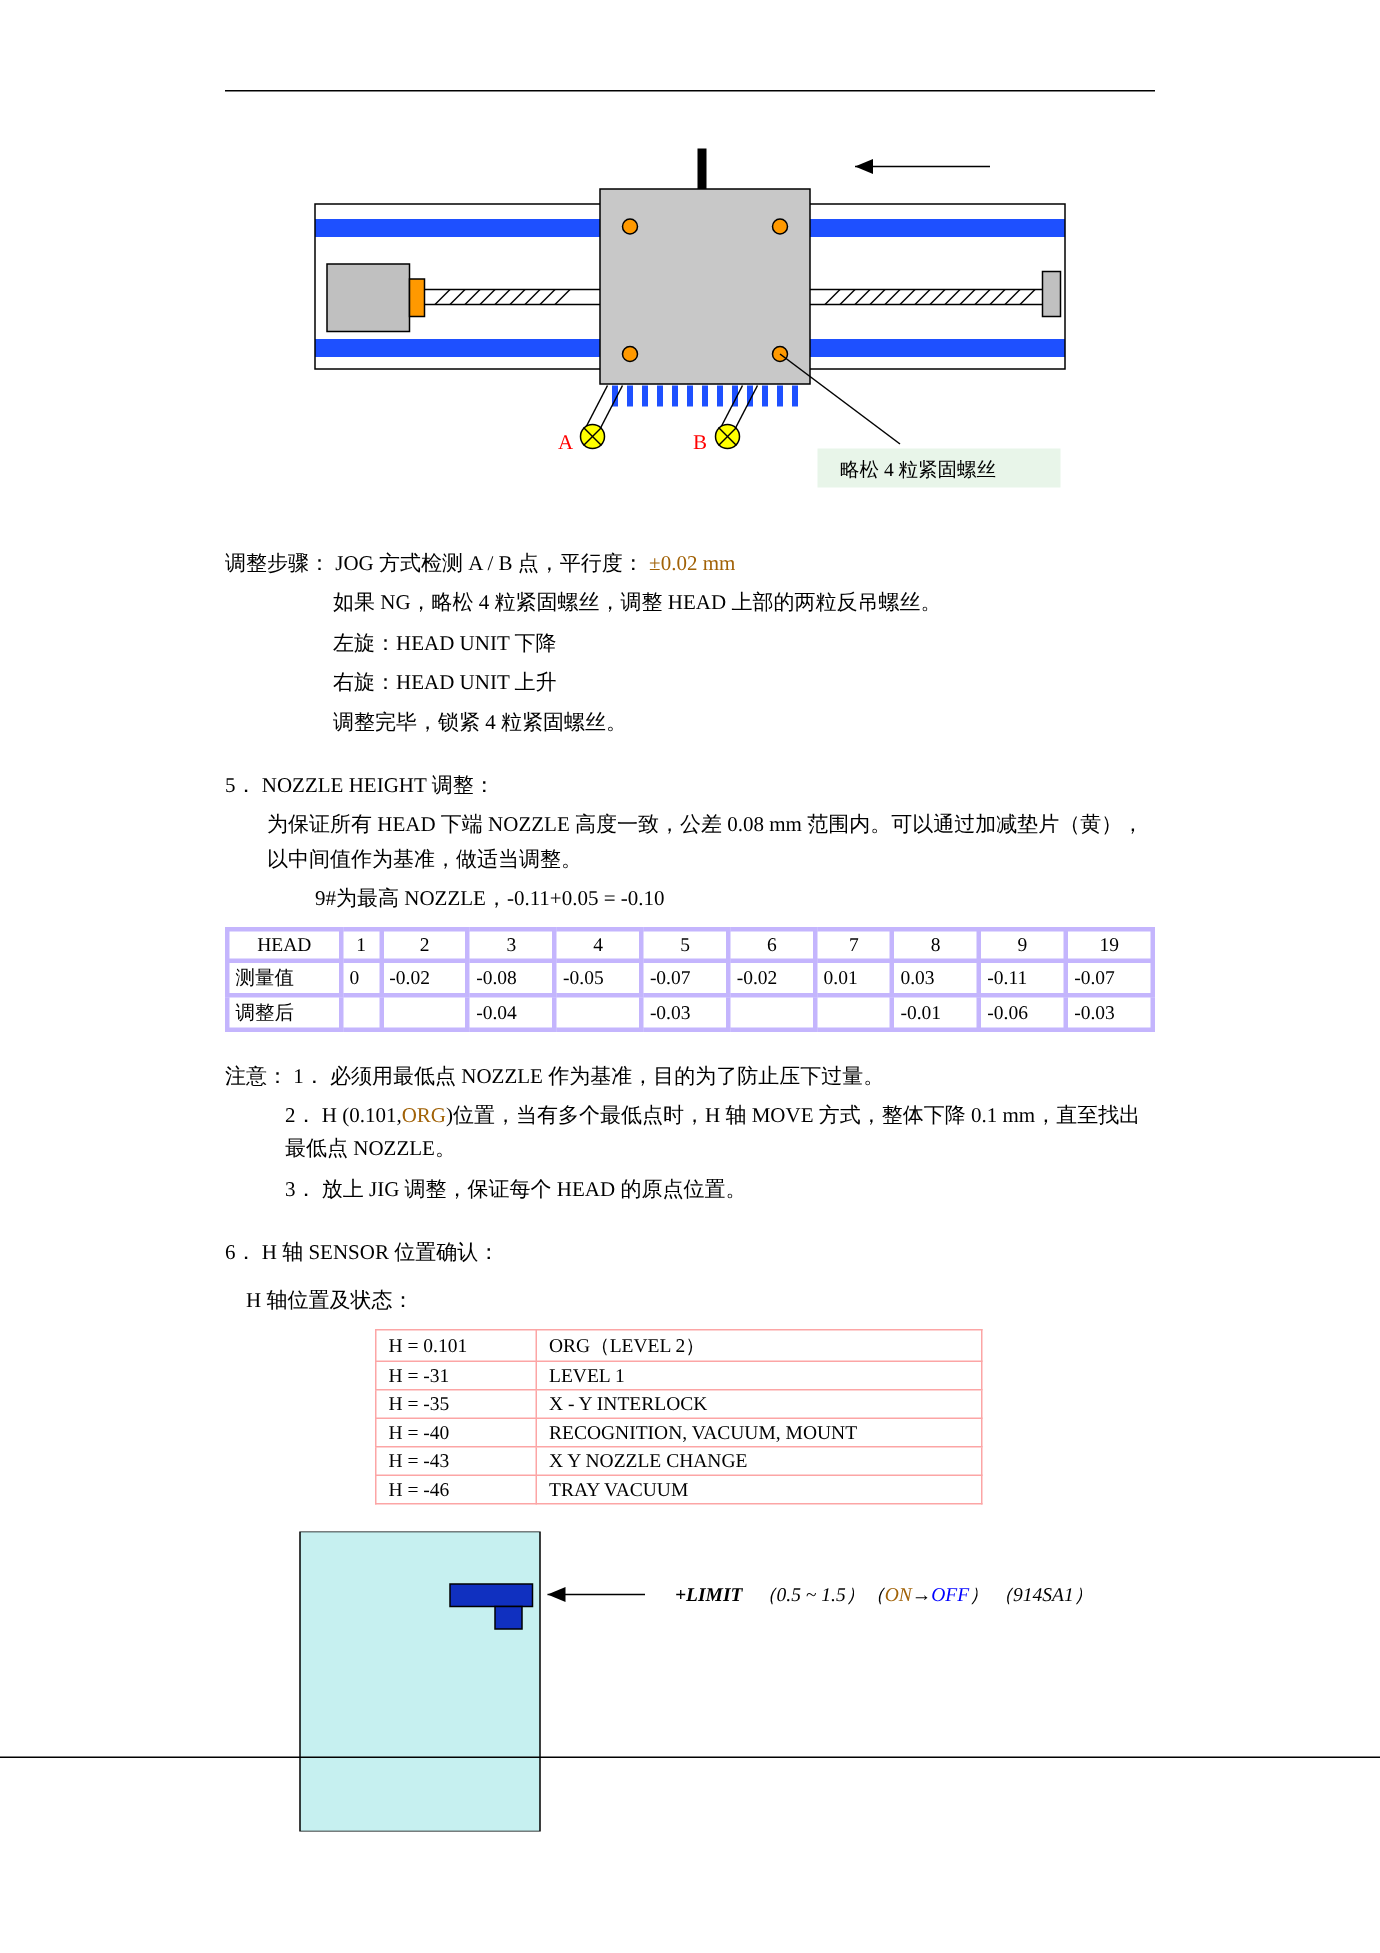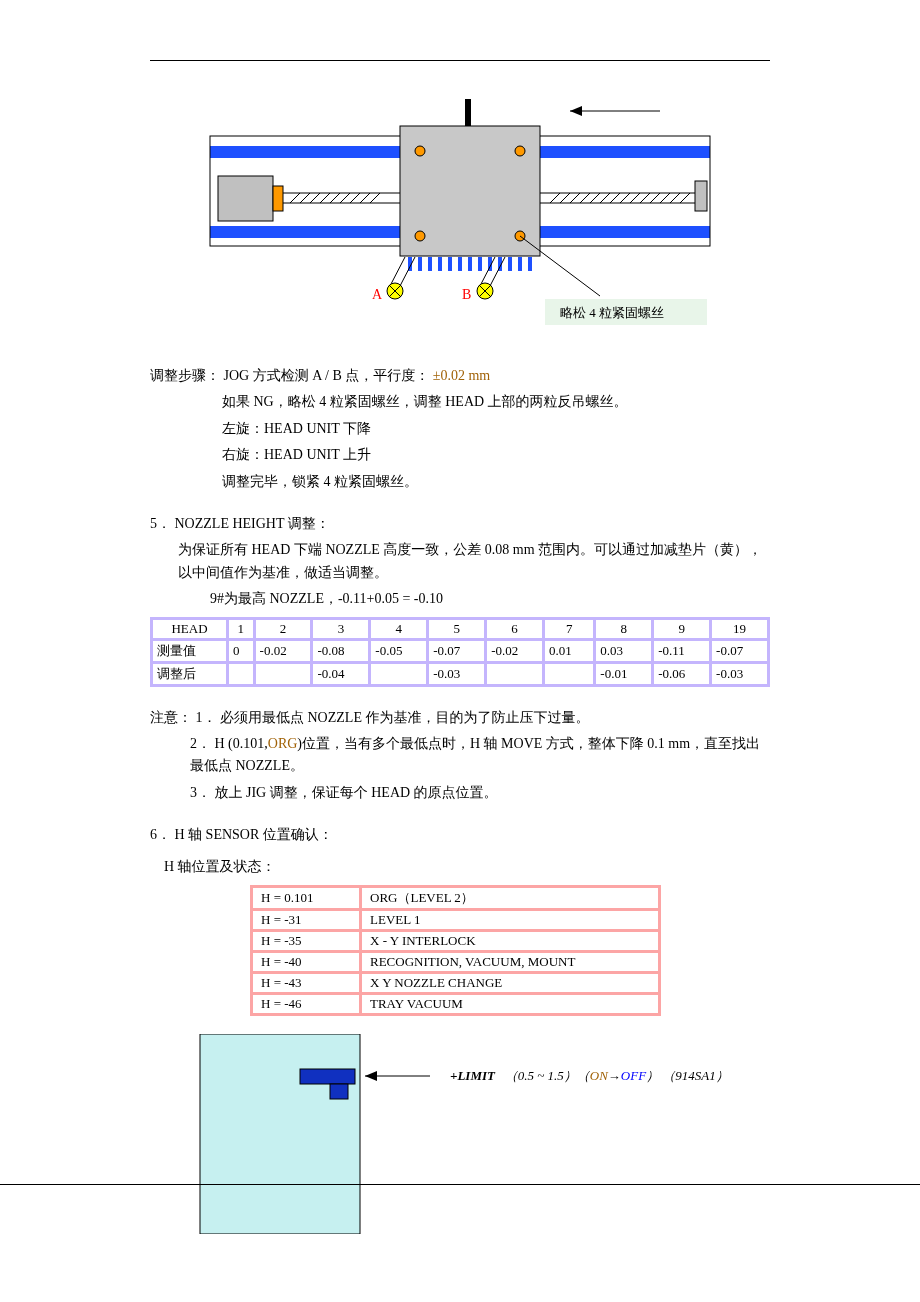--- a/index.html
+++ b/index.html
@@ -46,21 +46,21 @@
     font-weight: normal;
   }
   .note-small { font-size: 13px; margin: 2px 0 0 16px; }
   table.h-table {
     border-collapse: collapse;
     margin-left: 100px;
     font-size: 13px;
     margin-top: 6px;
   }
   table.h-table td {
-    border: 3px solid #fca5a5;
+    border: 1px solid #fca5a5;
     padding: 1px 8px;
     text-align: left;
   }
   table.h-table td:first-child { width: 90px; }
   table.h-table td:last-child { width: 280px; }
   .bottom-rule {
     position: absolute;
     left: 0; right: 0;
     border-top: 1px solid #000;
   }

